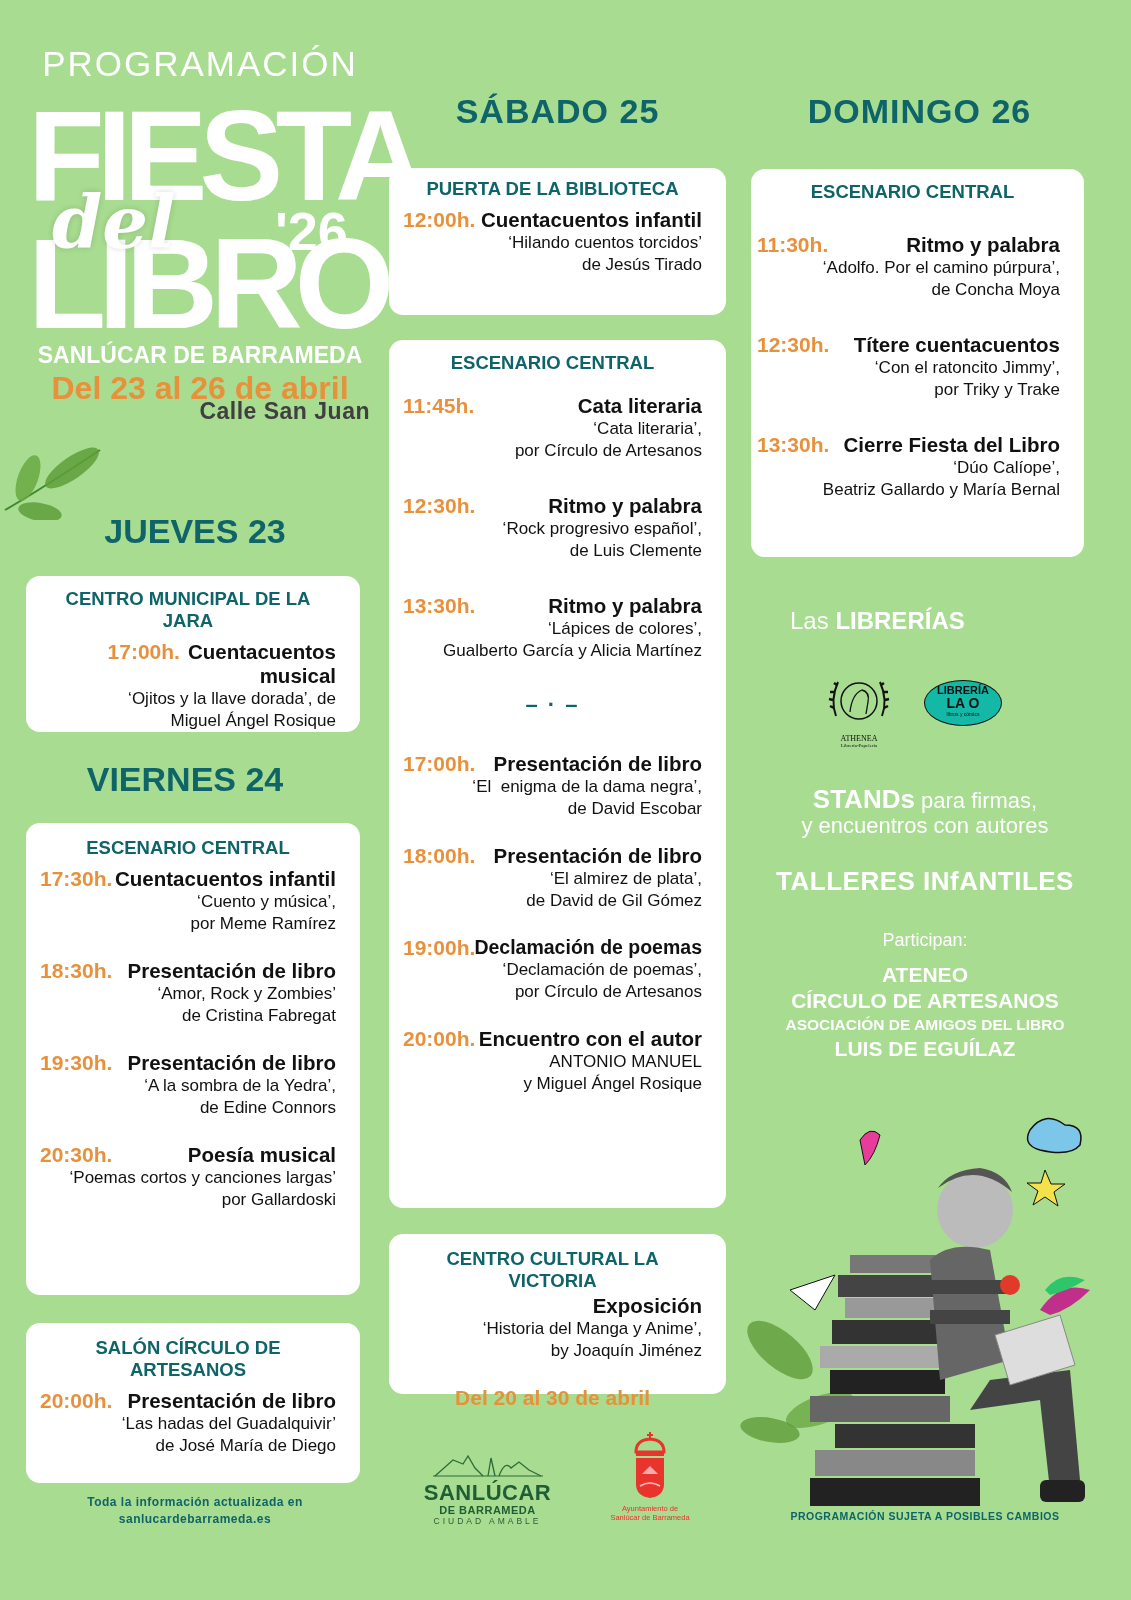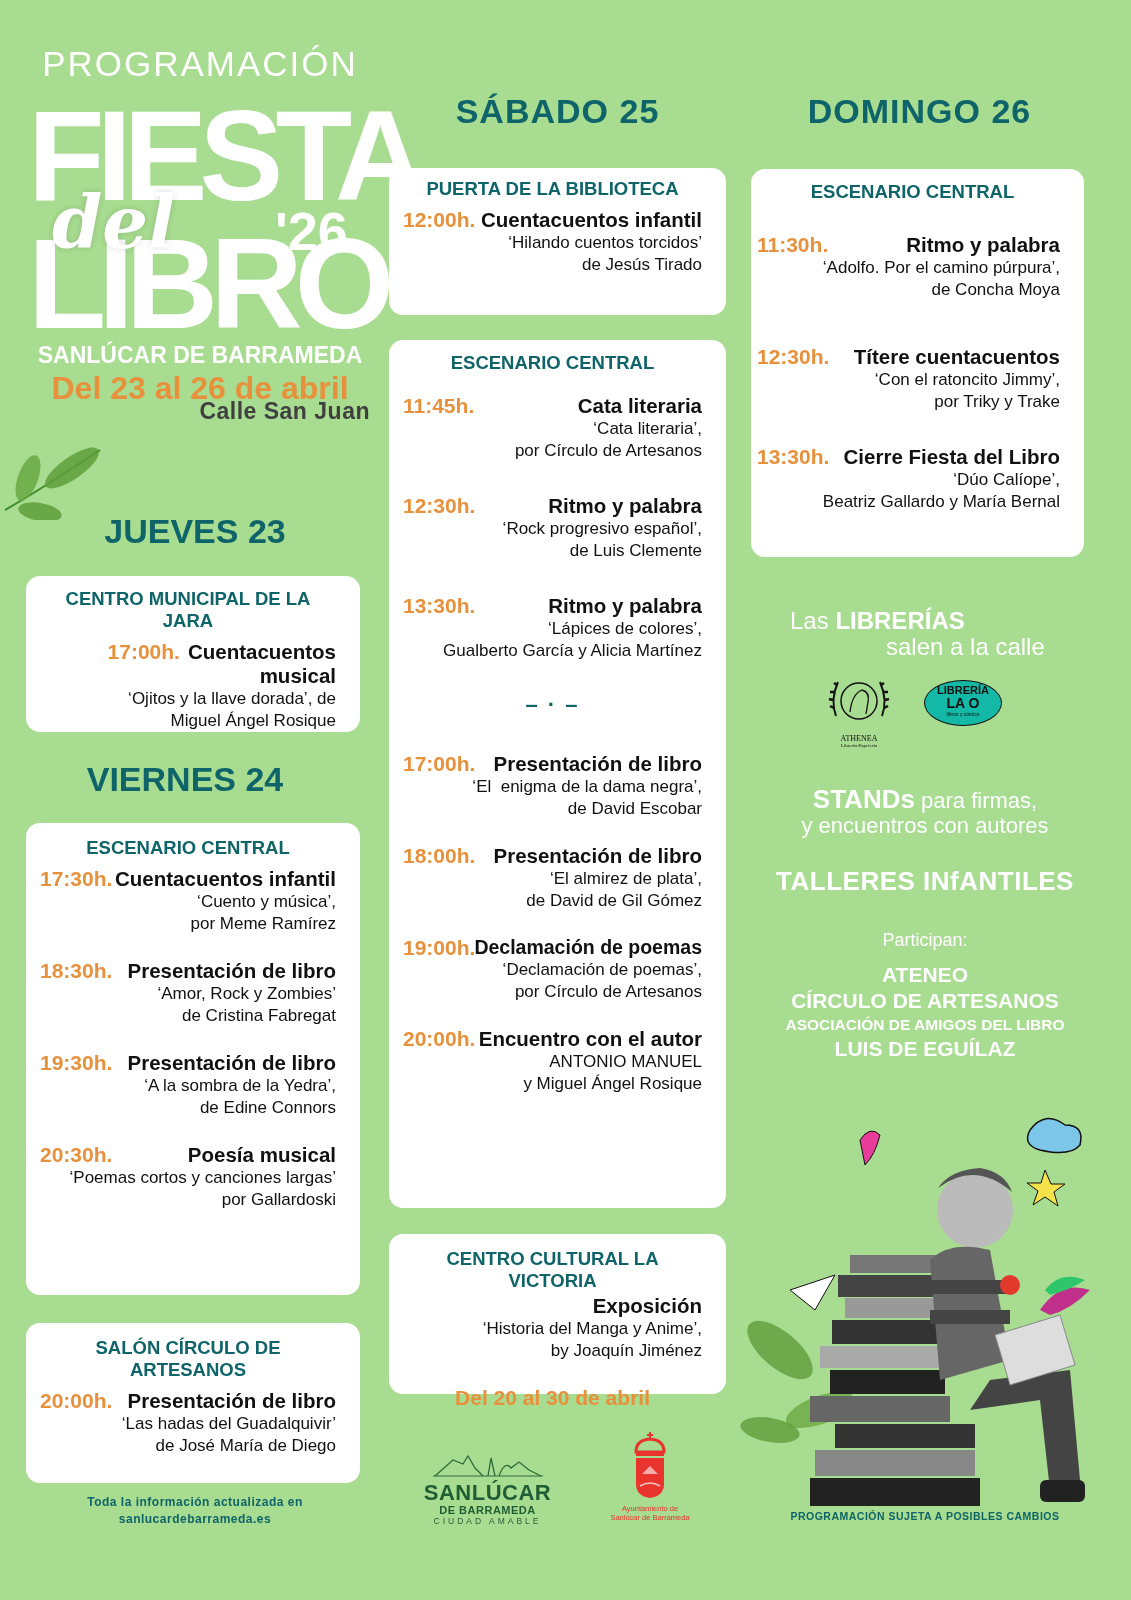--- a/index.html
+++ b/index.html
@@ -211,21 +211,21 @@
     <path d="M10 56 Q20 50 30 56" stroke="#fff" stroke-width="1.5" fill="none" opacity="0.7"></path>
   </svg>
   <div style="color:#e8342c;font-size:7.5px;line-height:9px">Ayuntamiento de</div>
   <div style="color:#e8342c;font-size:7.5px;line-height:9px">Sanlúcar de Barrameda</div>
 </div>
 
 <div class="abs day-title" style="left:752px;top:92px;width:335px;letter-spacing:1px">DOMINGO 26</div>
 
 <div class="card" style="left:751px;top:169px;width:333px;height:388px;padding-top:12px">
   <div class="venue" style="margin-bottom:30px">ESCENARIO CENTRAL</div>
-  <div class="ev" style="margin-bottom:44px">
+  <div class="ev" style="margin-bottom:32px">
     <div class="time" style="left:-8px">11:30h.</div>
     <div class="name">Ritmo y palabra</div>
     <div class="desc">‘Adolfo. Por el camino púrpura’,</div>
     <div class="desc">de Concha Moya</div>
   </div>
   <div class="ev" style="margin-bottom:32px">
     <div class="time" style="left:-8px">12:30h.</div>
     <div class="name">Títere cuentacuentos</div>
     <div class="desc">‘Con el ratoncito Jimmy’,</div>
     <div class="desc">por Triky y Trake</div>
@@ -236,21 +236,20 @@
     <div class="desc">‘Dúo Calíope’,</div>
     <div class="desc">Beatriz Gallardo y María Bernal</div>
   </div>
 </div>
 
 <div class="abs promo" style="left:790px;top:608px;width:290px;text-align:left">
   <div style="font-size:24px;line-height:26px">
     <span>Las</span>
     <span style="font-weight:bold">LIBRERÍAS</span>
   </div>
-  <div style="font-size:24px;line-height:26px;padding-left:96px">salen a la calle</div>
 </div>
 
 <div class="abs" style="left:826px;top:672px;width:66px;text-align:center">
   <svg width="62" height="58" viewBox="0 0 62 58">
     <circle cx="31" cy="29" r="18" fill="none" stroke="#111" stroke-width="1.5"></circle>
     <path d="M8 44 Q2 28 10 10 M54 44 Q60 28 52 10" stroke="#111" stroke-width="2" fill="none"></path>
     <path d="M6 36 l-4 -2 M5 28 l-4 -1 M6 20 l-4 0 M9 13 l-3 -2 M56 36 l4 -2 M57 28 l4 -1 M56 20 l4 0 M53 13 l3 -2" stroke="#111" stroke-width="2.5"></path>
     <path d="M22 40 Q24 22 34 18 Q42 20 40 30 L38 42" stroke="#111" stroke-width="1.3" fill="none"></path>
   </svg>
   <div style="font-family:'Liberation Serif',serif;font-size:8px;color:#111">ATHENEA</div>

